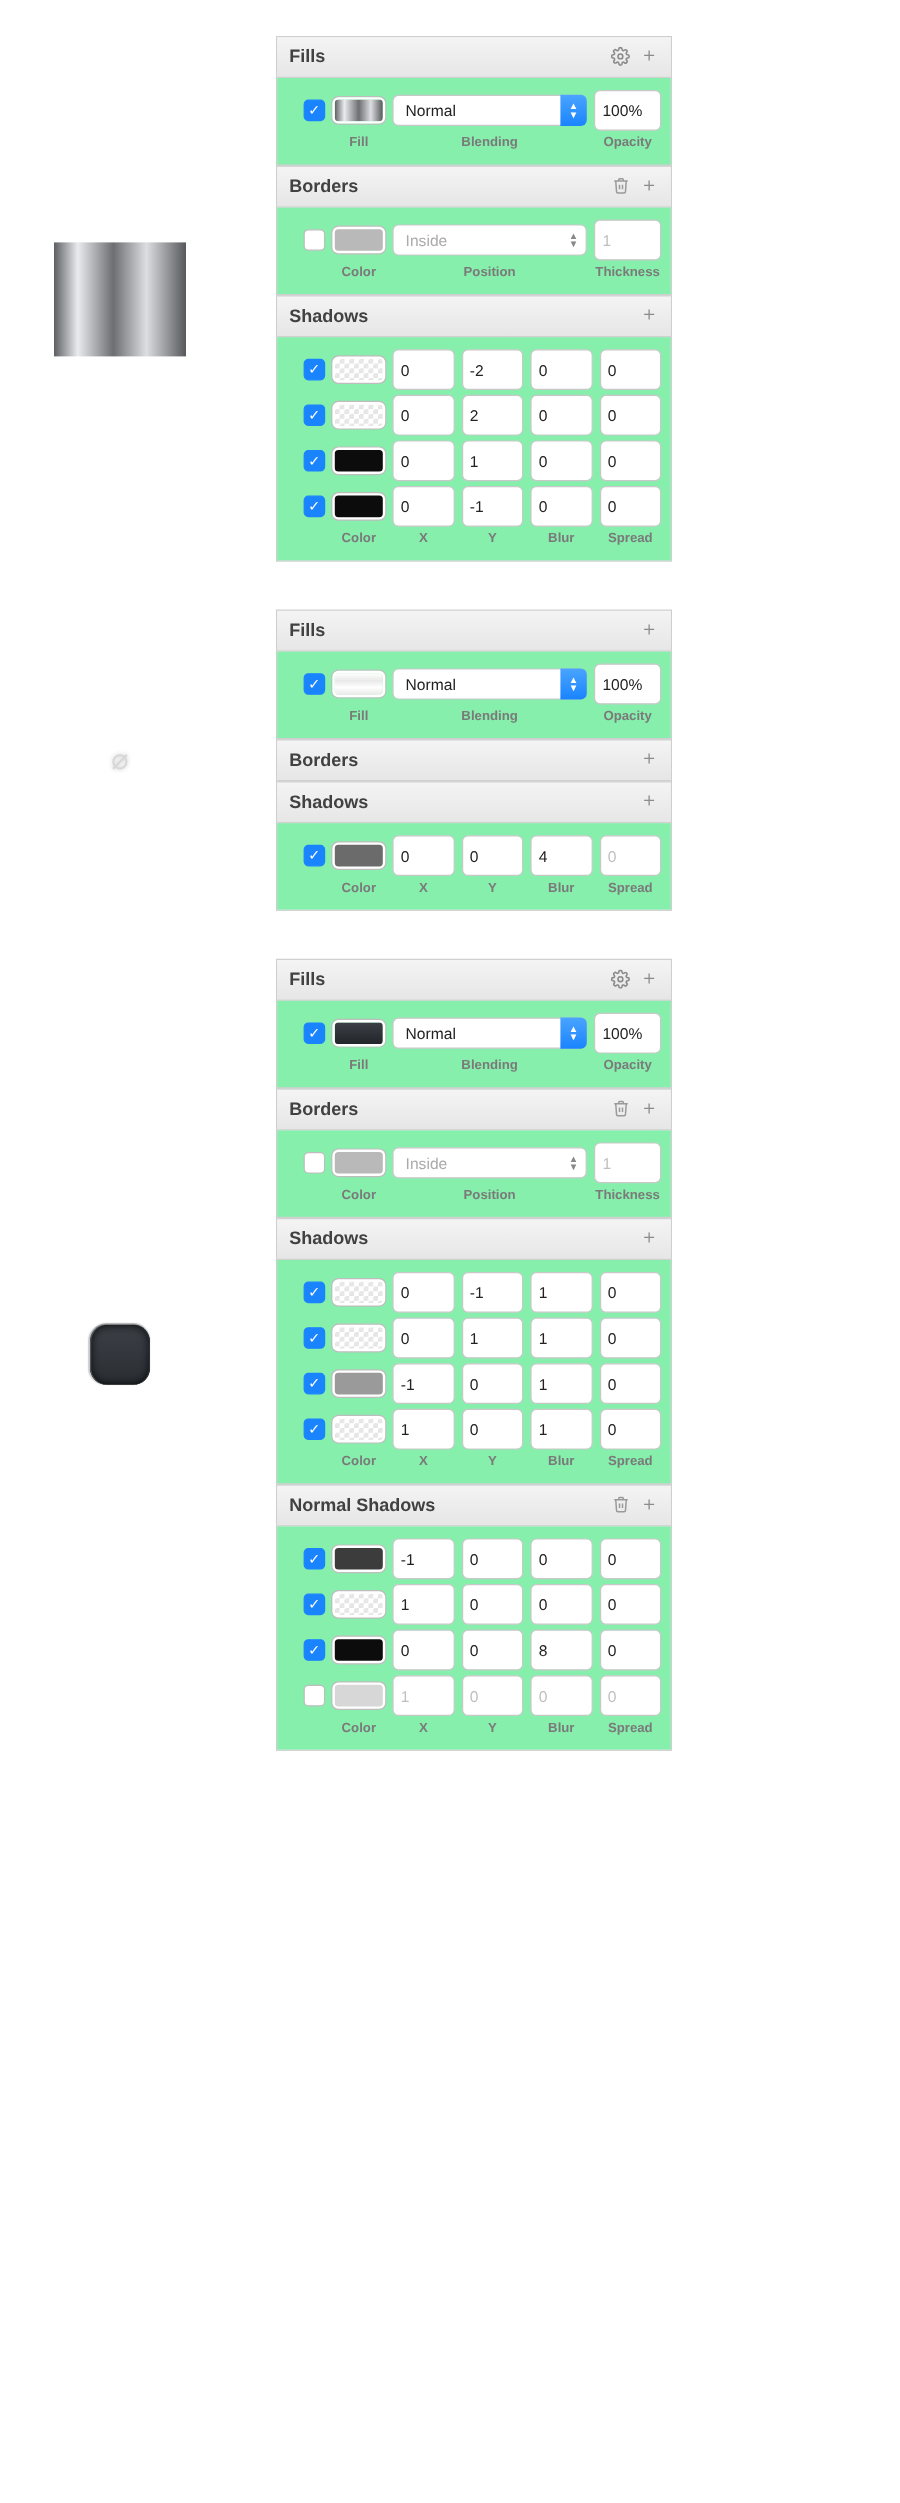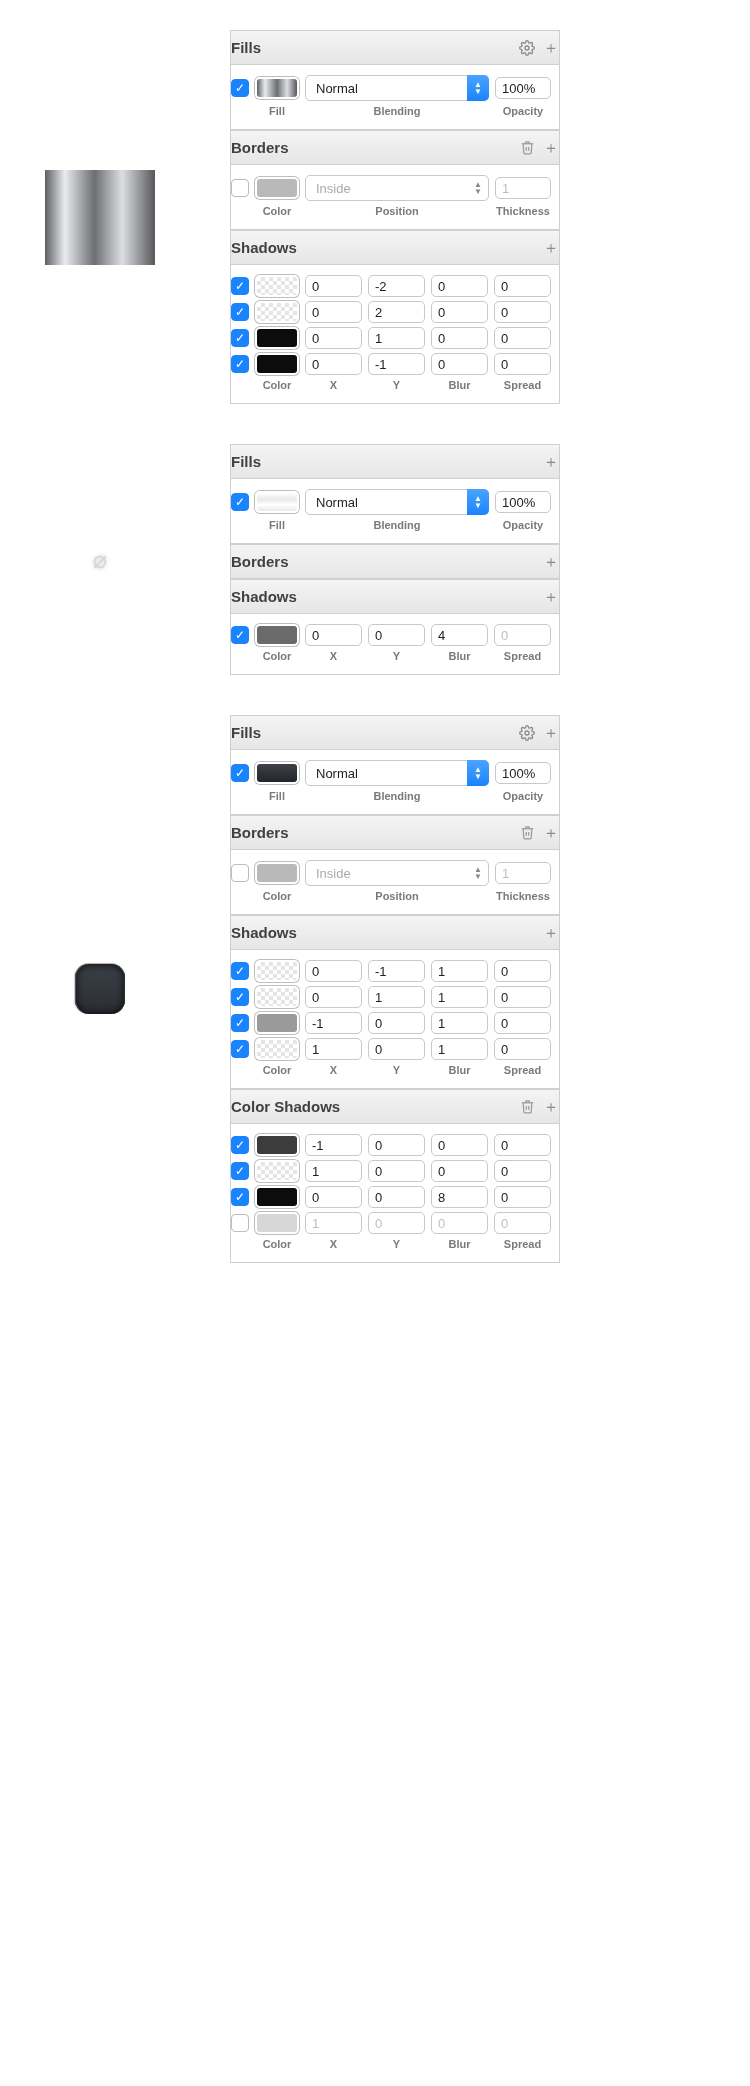--- a/index.html
+++ b/index.html
@@ -24,22 +24,22 @@
   .panel {
     width: 330px;
     background: #ececec;
     border: 1px solid #cfcfcf;
     font-size: 13px;
     color: #333;
   }
   
   .section-header {
     display: flex;
-    align-items: center;
-    padding: 8px 0;
+    align-items: flex-start;
+    padding: 8px 10px;
     background: linear-gradient(#f4f4f4, #e6e6e6);
     border-bottom: 1px solid #d0d0d0;
     border-top: 1px solid #d0d0d0;
   }
   .section-header:first-child { border-top: none; }
   .section-header .title {
     font-weight: 600;
     font-size: 15px;
     flex: 1;
     color: #414141;
@@ -47,22 +47,22 @@
   .hdr-icon {
     color: #8b8b8b;
     margin-left: 8px;
     font-size: 16px;
     line-height: 1;
     cursor: pointer;
   }
   .hdr-icon svg { display:block; }
   
   .section-body {
-    padding: 10px 8px 6px 0;
-    background: #ffffff;
+    padding: 10px 8px 6px 22px;
+    background: #86efac;
     border-bottom: 1px solid #d0d0d0;
   }
   .section-body:last-child { border-bottom: none; }
 
   
   .ctrl-row {
     display: flex;
     align-items: center;
     gap: 6px;
     margin-bottom: 4px;
@@ -130,21 +130,21 @@
     background: linear-gradient(#4aa4ff,#1a84ff);
   }
   .select .stepper.blue .arw { color:#fff; }
   .select .stepper.grey .arw { color:#888; }
   .select .stepper .arw {
     font-size: 8px; line-height: 7px;
   }
 
   
   .txt {
-    height: 22px;
+    height: 34px;
     background: #ffffff;
     border: 1px solid #c8c8c8;
     border-radius: 5px;
     padding: 0 6px;
     display:flex; align-items:center;
     color:#222;
     min-width: 0;
   }
   .txt.disabled, .txt.disabled span { color:#bfbfbf; }
 
@@ -558,21 +558,21 @@
         <div style="width:18px"></div>
         <div style="width:44px">Color</div>
         <div style="flex:1">X</div>
         <div style="flex:1">Y</div>
         <div style="flex:1">Blur</div>
         <div style="flex:1">Spread</div>
       </div>
     </div>
 
     <div class="section-header">
-      <span class="title">Color Shadows</span>
+      <span class="title">Normal Shadows</span>
       <span class="hdr-icon">
         <svg width="15" height="15" viewBox="0 0 24 24" fill="none" stroke="#9a9a9a" stroke-width="2">
             <polyline points="3 6 5 6 21 6"></polyline>
             <path d="M19 6l-1 14a2 2 0 0 1-2 2H8a2 2 0 0 1-2-2L5 6"></path>
             <path d="M10 11v6M14 11v6"></path>
             <path d="M9 6V4a1 1 0 0 1 1-1h4a1 1 0 0 1 1 1v2"></path>
           </svg>
       </span>
       <span class="hdr-icon">＋</span>
     </div>

